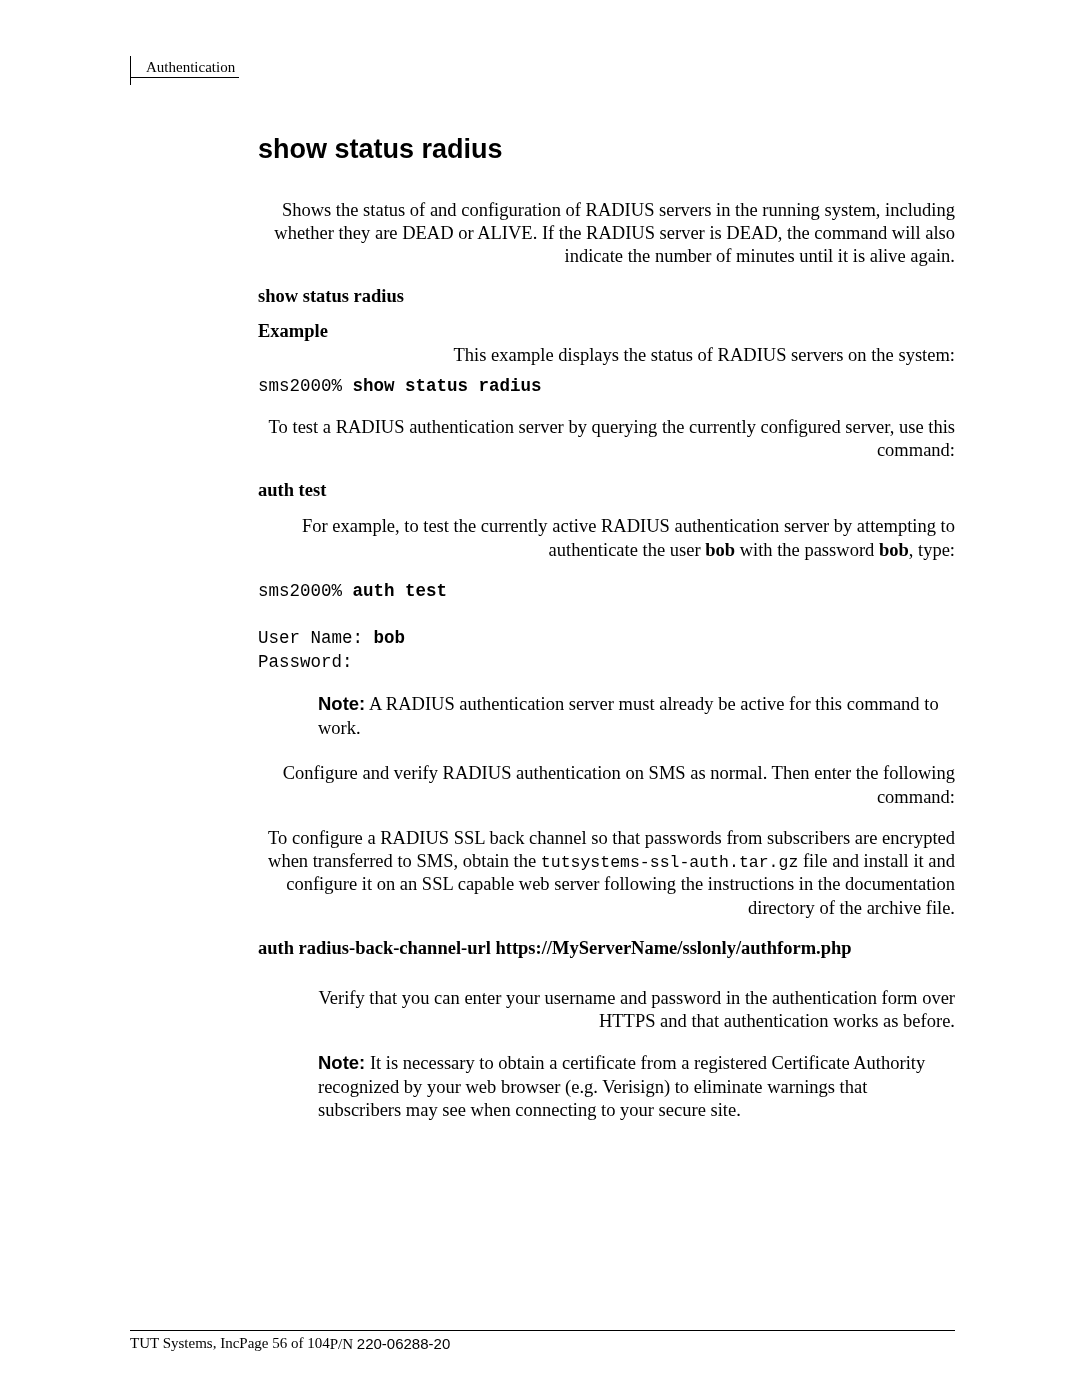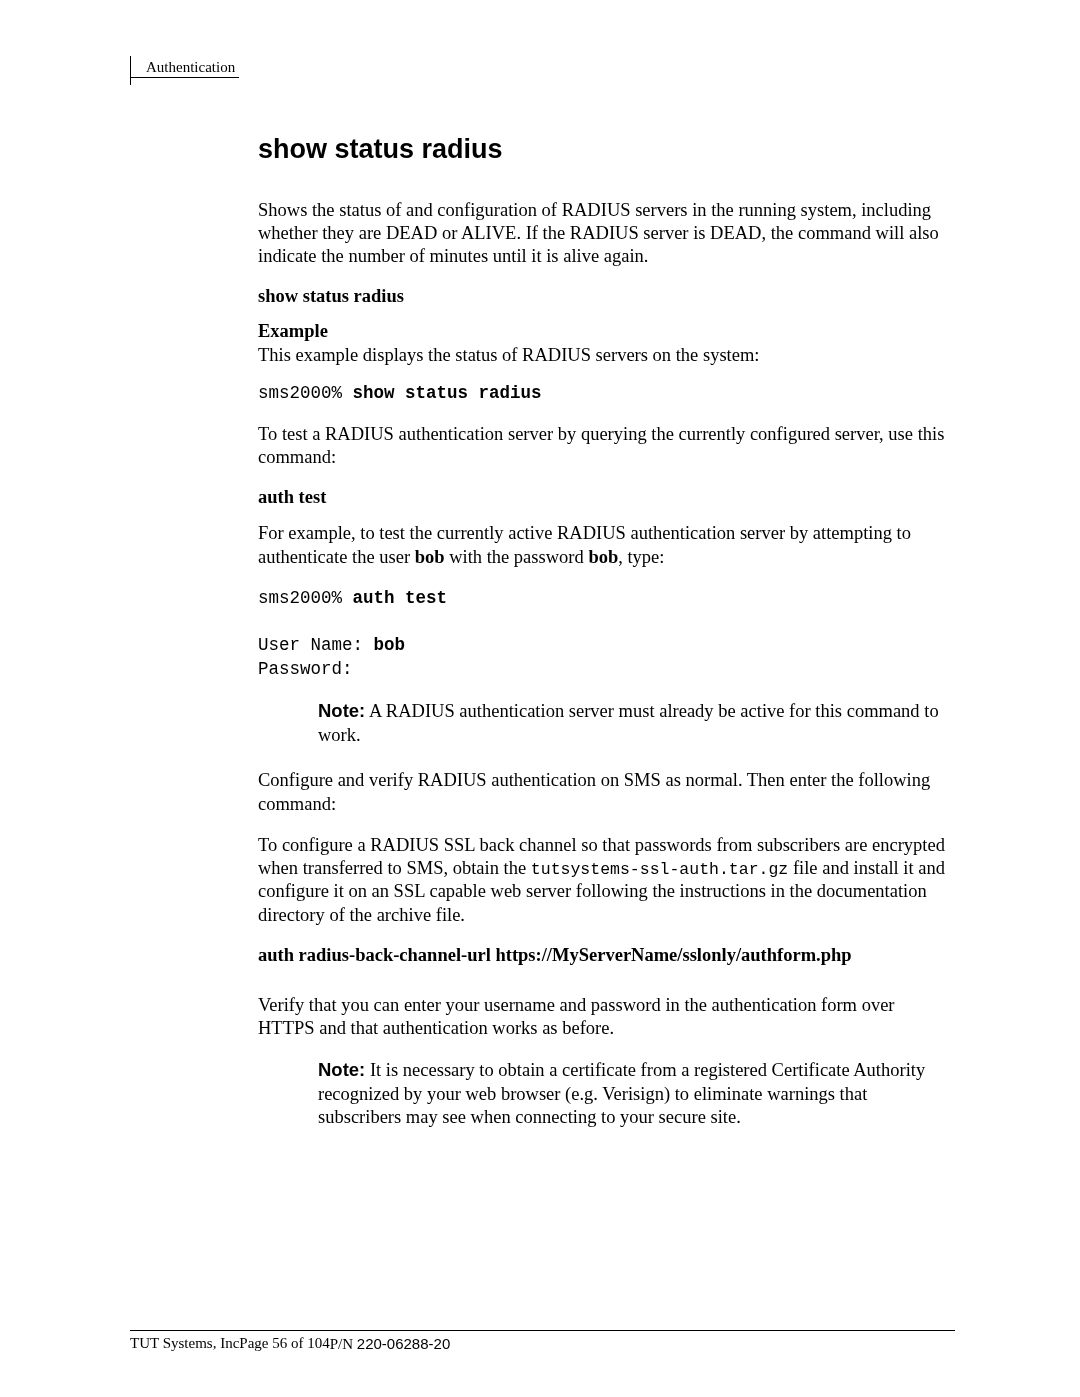--- a/index.html
+++ b/index.html
@@ -48,20 +48,21 @@
     font-family: Arial, Helvetica, sans-serif;
     font-weight: 700;
     font-size: 27px;
     margin: 36px 0 28px 0;
     line-height: 1.25;
   }
   p.body {
     font-size: 18.5px;
     line-height: 1.25;
     margin: 0 0 18px 0;
+    text-align: right;
   }
   .bold-lead {
     font-weight: 700;
   }
   .cmd-syntax {
     font-weight: 700;
     font-size: 18.5px;
     margin: 14px 0 14px 0;
   }
   .mono-inline {
@@ -123,21 +124,21 @@
   <div class="content">
 
     <h2 class="cmd-title">show status radius</h2>
 
     <p class="body">Shows the status of and configuration of RADIUS servers in the running system, including whether they are DEAD or ALIVE.  If the RADIUS server is DEAD, the command will also indicate the number of minutes until it is alive again.</p>
 
     <div class="cmd-syntax">show status radius</div>
 
     <div>
       <div class="example-label">Example</div>
-      <p class="body" style="margin-top:2px; margin-bottom:14px;">This example displays the status of RADIUS servers on the system:</p>
+      <p class="body" style="margin-top:2px; margin-bottom:7px;">This example displays the status of RADIUS servers on the system:</p>
       <div class="code-block"><span>sms2000% </span><span class="code-bold">show status radius</span></div>
     </div>
 
 
     <p class="body">To test a RADIUS authentication server by querying the currently configured server, use this command:</p>
 
     <div class="cmd-syntax">auth test</div>
 
     <p class="body">
       <span>For example, to test the currently active RADIUS authentication server by attempting to authenticate the user </span><span class="bold-lead">bob</span><span> with the password </span><span class="bold-lead">bob</span><span>, type:</span>

